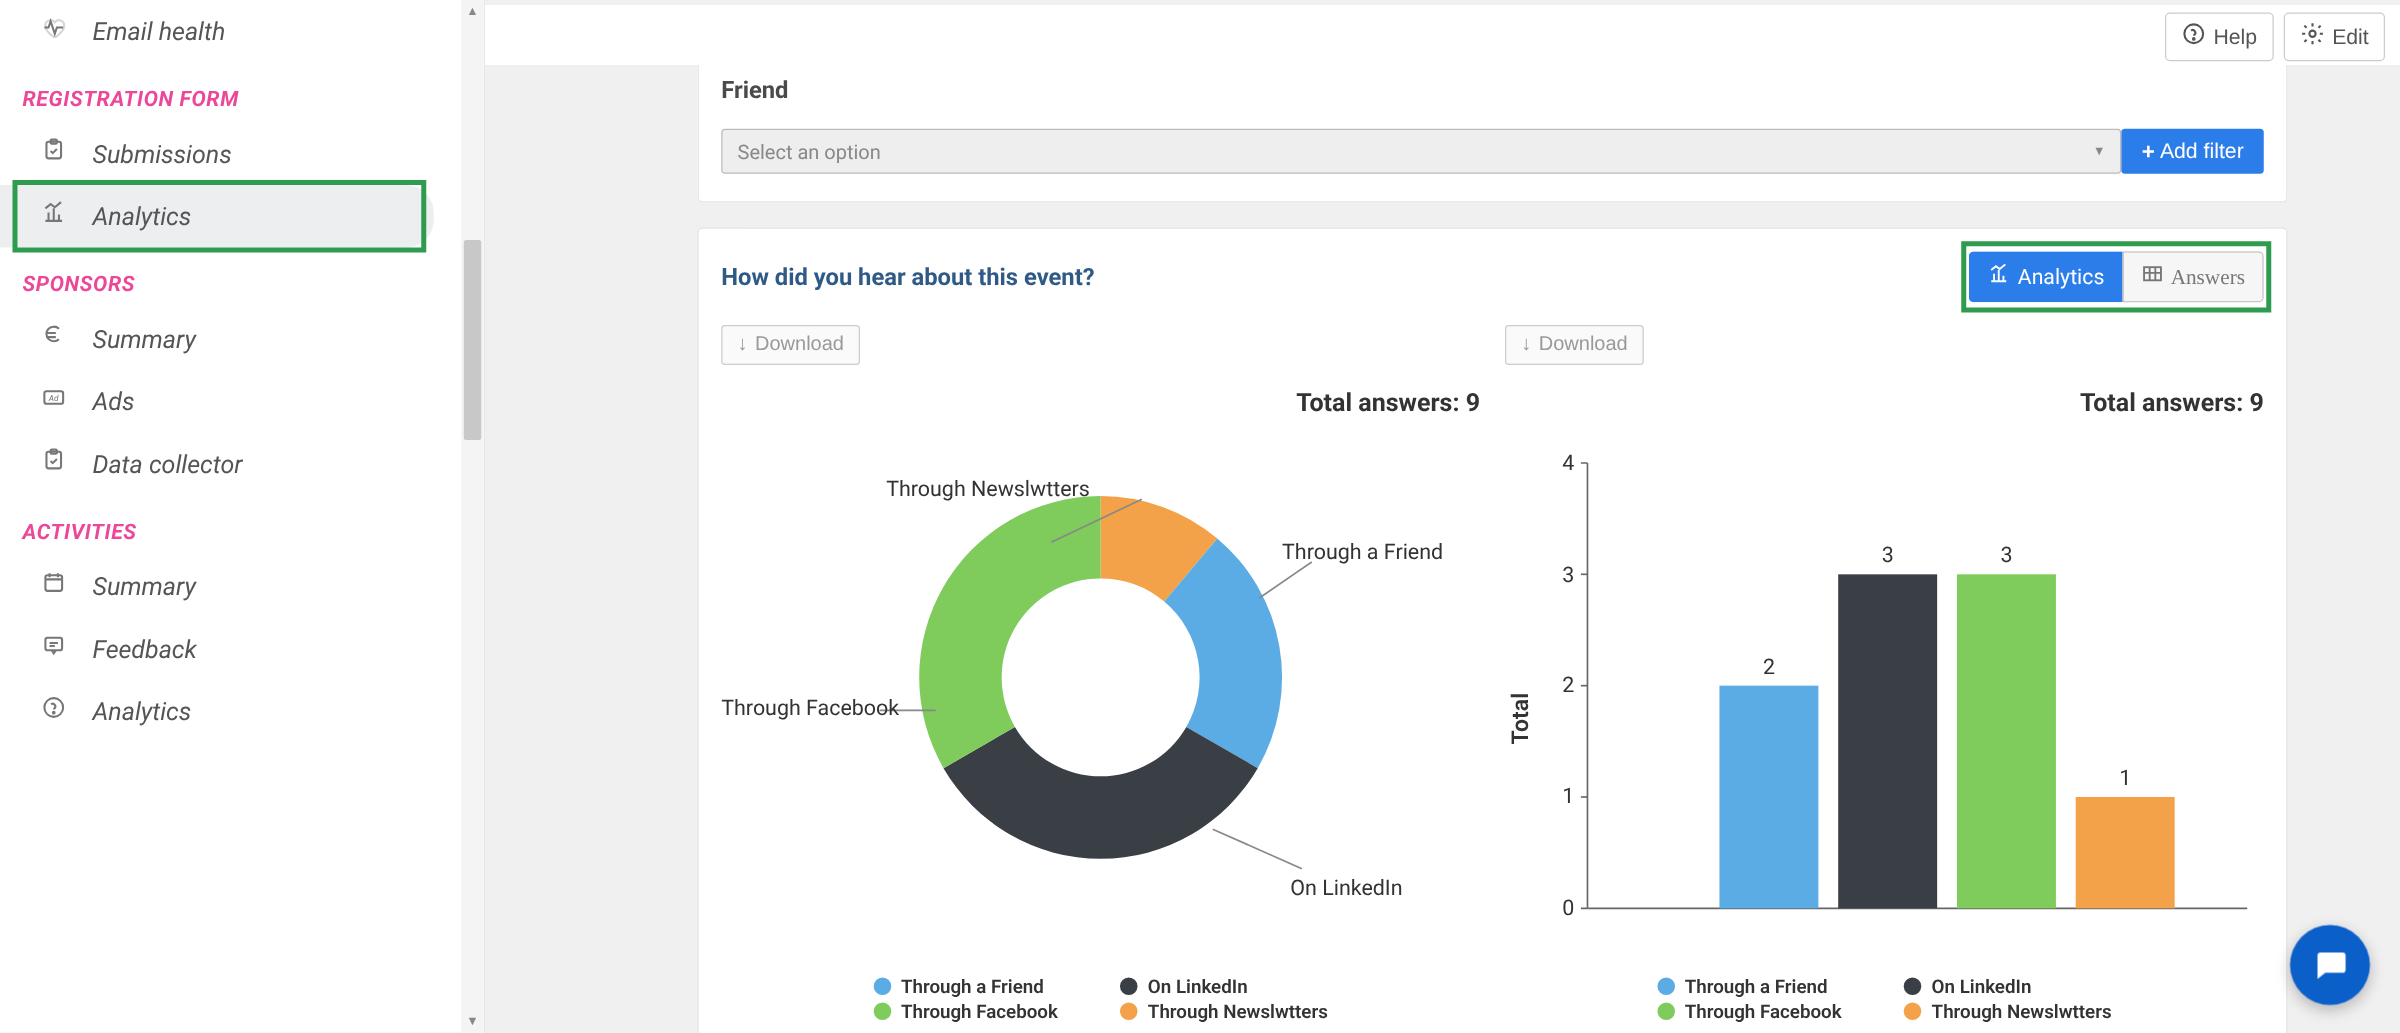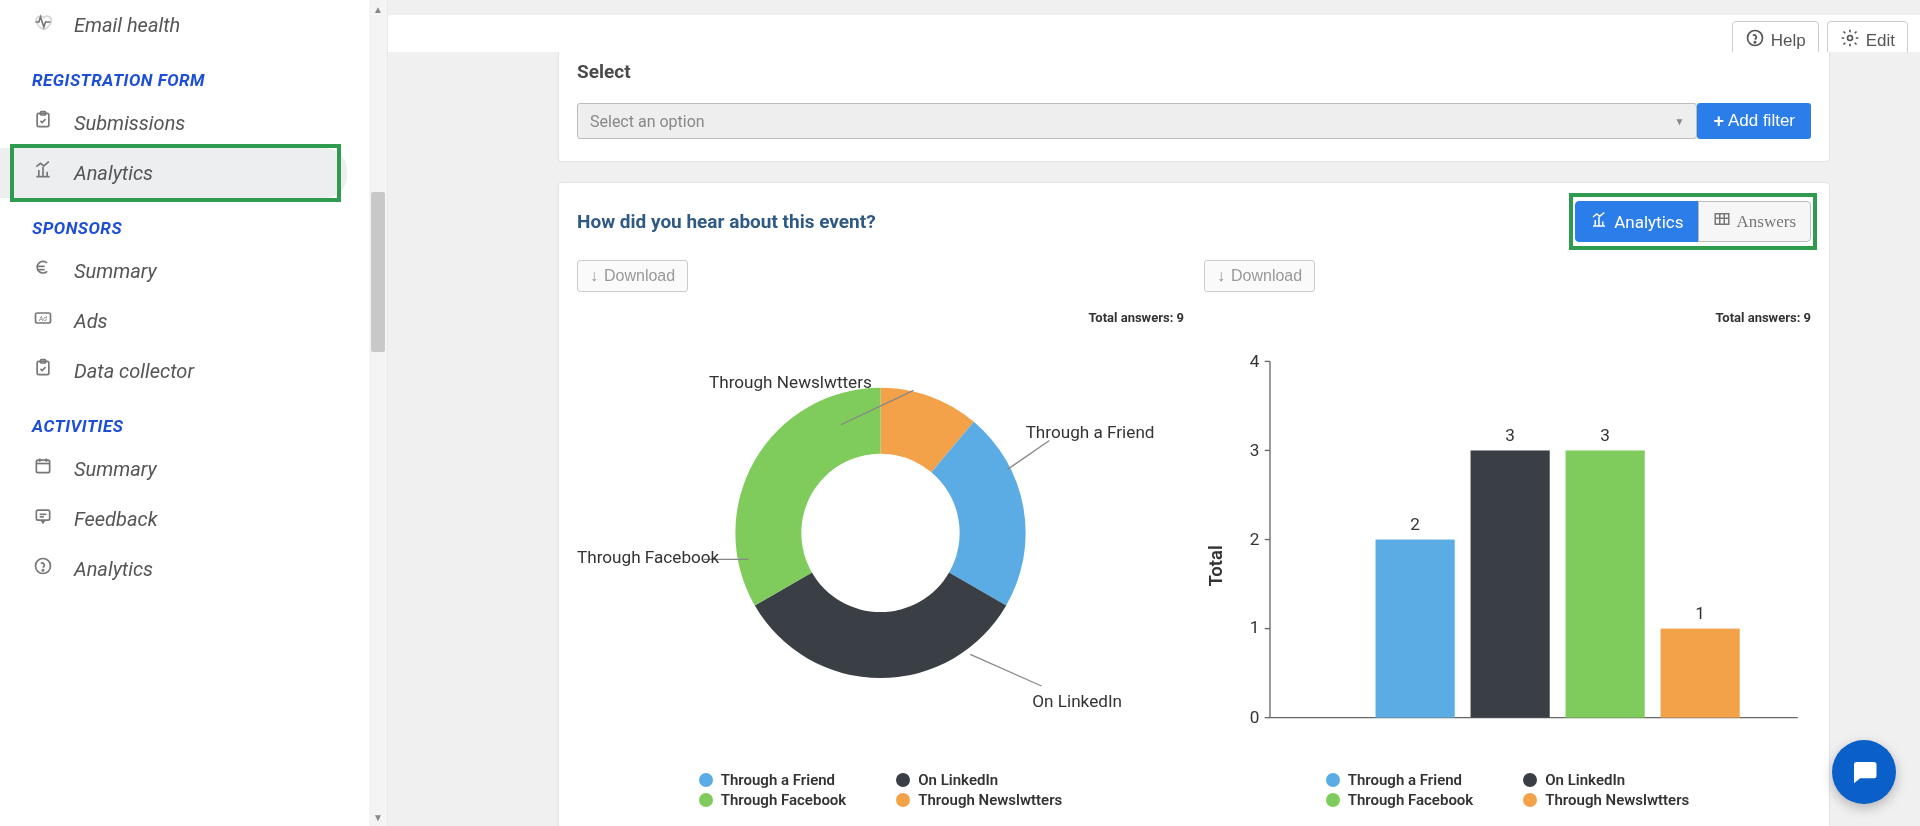--- a/index.html
+++ b/index.html
@@ -56,22 +56,22 @@
     content:"";
     position:absolute;
     left:10px; top:-4px; right:6px; bottom:-4px;
     border:4px solid #2e9b4e;
     pointer-events:none;
   }
   .section-header {
     font-size: 17px;
     font-weight: 700;
     letter-spacing: 0.5px;
-    color: #1d4ed8;
-    padding: 20px 20px 8px 32px;
+    color: #ec4899;
+    padding: 20px 20px 8px 18px;
   }
 
   
   .scrollbar-mimic {
     position: absolute;
     right: 0; top: 0;
     width: 18px; height: 826px;
     background: #f4f4f4;
   }
   .scrollbar-arrow {
@@ -85,21 +85,21 @@
     left:2px; width:14px;
     top:192px; height:160px;
     background:#c8c8c8;
     border-radius:2px;
   }
   .scrollbar-arrow.bottom { position:absolute; bottom:0; left:0; }
 
   
   .topbar {
     position:absolute;
-    left:388px; top:15px; right:0; height:52px;
+    left:388px; top:4px; right:0; height:52px;
     background:#fff;
     border-bottom:1px solid #eee;
     display:flex; justify-content:flex-end; align-items:center;
     padding-right:12px;
     gap:8px;
   }
   .topbar-btn {
     border:1px solid #ccc;
     background:#fff;
     padding:6px 12px;
@@ -206,21 +206,21 @@
     border:1px solid #ccc;
     background:#fafafa;
     color:#999;
     padding:6px 12px;
     border-radius:3px;
     font-size:16px;
     cursor:pointer;
     display:inline-flex; align-items:center; gap:6px;
   }
   .total-answers {
-    text-align:right; font-size:13px; font-weight:700; color:#333;
+    text-align:right; font-size:20px; font-weight:700; color:#333;
     margin-top:18px; margin-bottom:10px;
   }
 
   svg text { font-family:inherit; }
 
   
   .legend {
     display:flex; justify-content:center; gap:50px;
     font-size:15px; color:#333; font-weight:600;
     margin-top:10px;
@@ -372,21 +372,21 @@
           <path d="M12 2v3M12 19v3M4.2 4.2l2.1 2.1M17.7 17.7l2.1 2.1M2 12h3M19 12h3M4.2 19.8l2.1-2.1M17.7 6.3l2.1-2.1"></path>
         </svg>
     </span>
     <span>Edit</span>
   </button>
 </div>
 
 <div class="content">
 
   <div class="panel" style="margin-top:0; border-top:none; border-top-left-radius:0; border-top-right-radius:0; padding-top:8px;">
-    <div class="filter-title">Select</div>
+    <div class="filter-title">Friend</div>
     <div class="filter-row">
       <div class="filter-select">
         <span>Select an option</span>
       </div>
       <button class="add-filter-btn">
         <span class="plus-sign">+</span>
         <span>Add filter</span>
       </button>
     </div>
   </div>

